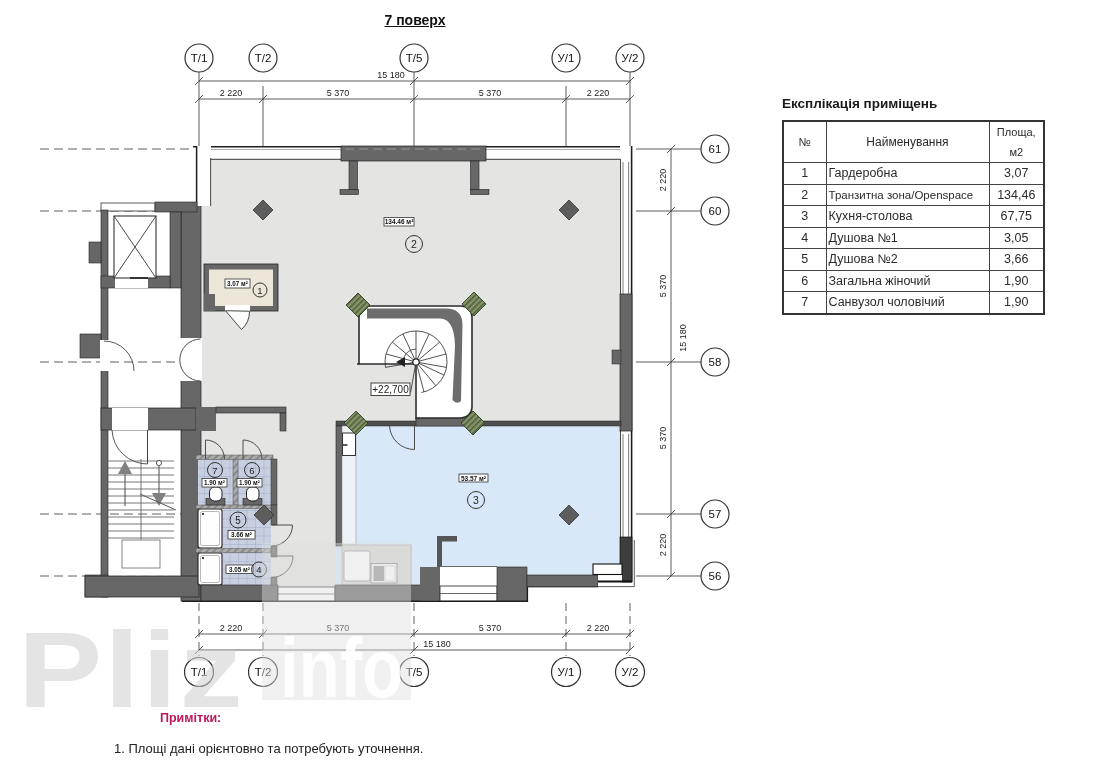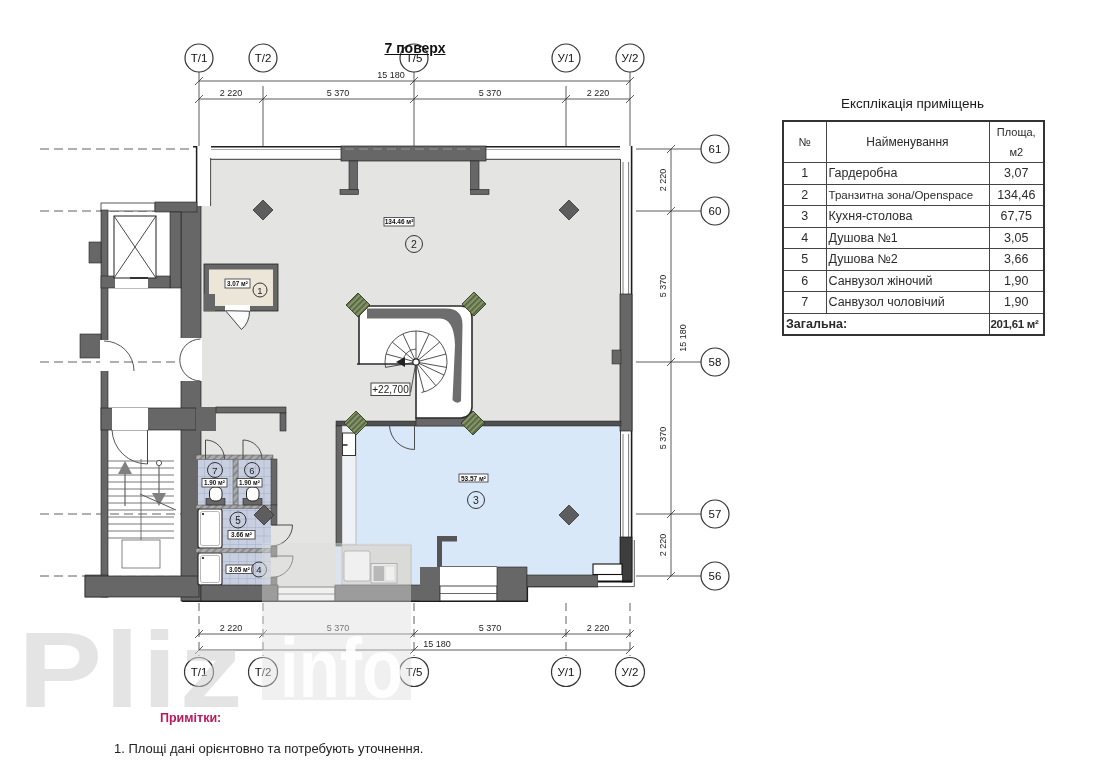--- a/index.html
+++ b/index.html
@@ -1,23 +1,23 @@
 <!DOCTYPE html>
 <html><head>
 <meta charset="utf-8">
 <style>
   html,body{margin:0;padding:0;background:#ffffff;}
   #page{position:relative;width:1108px;height:768px;background:#ffffff;overflow:hidden;
         font-family:"Liberation Sans",sans-serif;}
   #plansvg{position:absolute;left:0;top:0;}
   .title{position:absolute;left:340px;top:12px;width:150px;text-align:center;
-         font-size:14px;font-weight:bold;color:#111;text-decoration:underline;margin-top:28px;}
+         font-size:14px;font-weight:bold;color:#111;text-decoration:underline;}
   
   #tblwrap{position:absolute;left:782px;top:96px;width:261px;color:#2b2b2b;}
-  #tbltitle{text-align:center;font-weight:normal;font-size:13.5px;color:#1a1a1a;margin-bottom:9px;}
+  #tbltitle{text-align:left;font-weight:bold;font-size:13.5px;color:#1a1a1a;margin-bottom:9px;}
   table.exp{border-collapse:collapse;width:261px;table-layout:fixed;border:2px solid #333;}
   table.exp td{border:1px solid #444;font-size:12.5px;padding:0 2px;height:20.5px;
                overflow:hidden;white-space:nowrap;}
   table.exp .c{text-align:center;}
   
   .wm-montreal{position:absolute;left:243px;top:364px;width:600px;font-size:57px;
       color:rgba(138,138,138,0.55);white-space:nowrap;letter-spacing:0.6px;
       transform:scaleX(1);transform-origin:left top;}
   .wm-dom{position:absolute;left:20px;top:574px;font-size:38px;font-weight:bold;
       color:rgba(120,120,120,0.65);letter-spacing:7px;}
@@ -481,32 +481,28 @@
             <td>Душова №1</td>
             <td class="c">3,05</td>
           </tr>
       <tr>
             <td class="c">5</td>
             <td>Душова №2</td>
             <td class="c">3,66</td>
           </tr>
       <tr>
             <td class="c">6</td>
-            <td>Санвузол жіночий</td>
+            <td>Загальна жіночий</td>
             <td class="c">1,90</td>
           </tr>
       <tr>
             <td class="c">7</td>
             <td>Санвузол чоловічий</td>
             <td class="c">1,90</td>
           </tr>
-      <tr style="height:17px">
-            <td colspan="2" style="font-weight:bold">Загальна:</td>
-            <td style="font-weight:bold;font-size:11.5px;letter-spacing:-0.3px;padding:0 1px">201,61 м²</td>
-          </tr>
     </tbody>
       </table>
   </div>
 
 
   <div class="wm-wash"></div>
 
 
   <div class="wm-pliz">Pliz</div>
 

